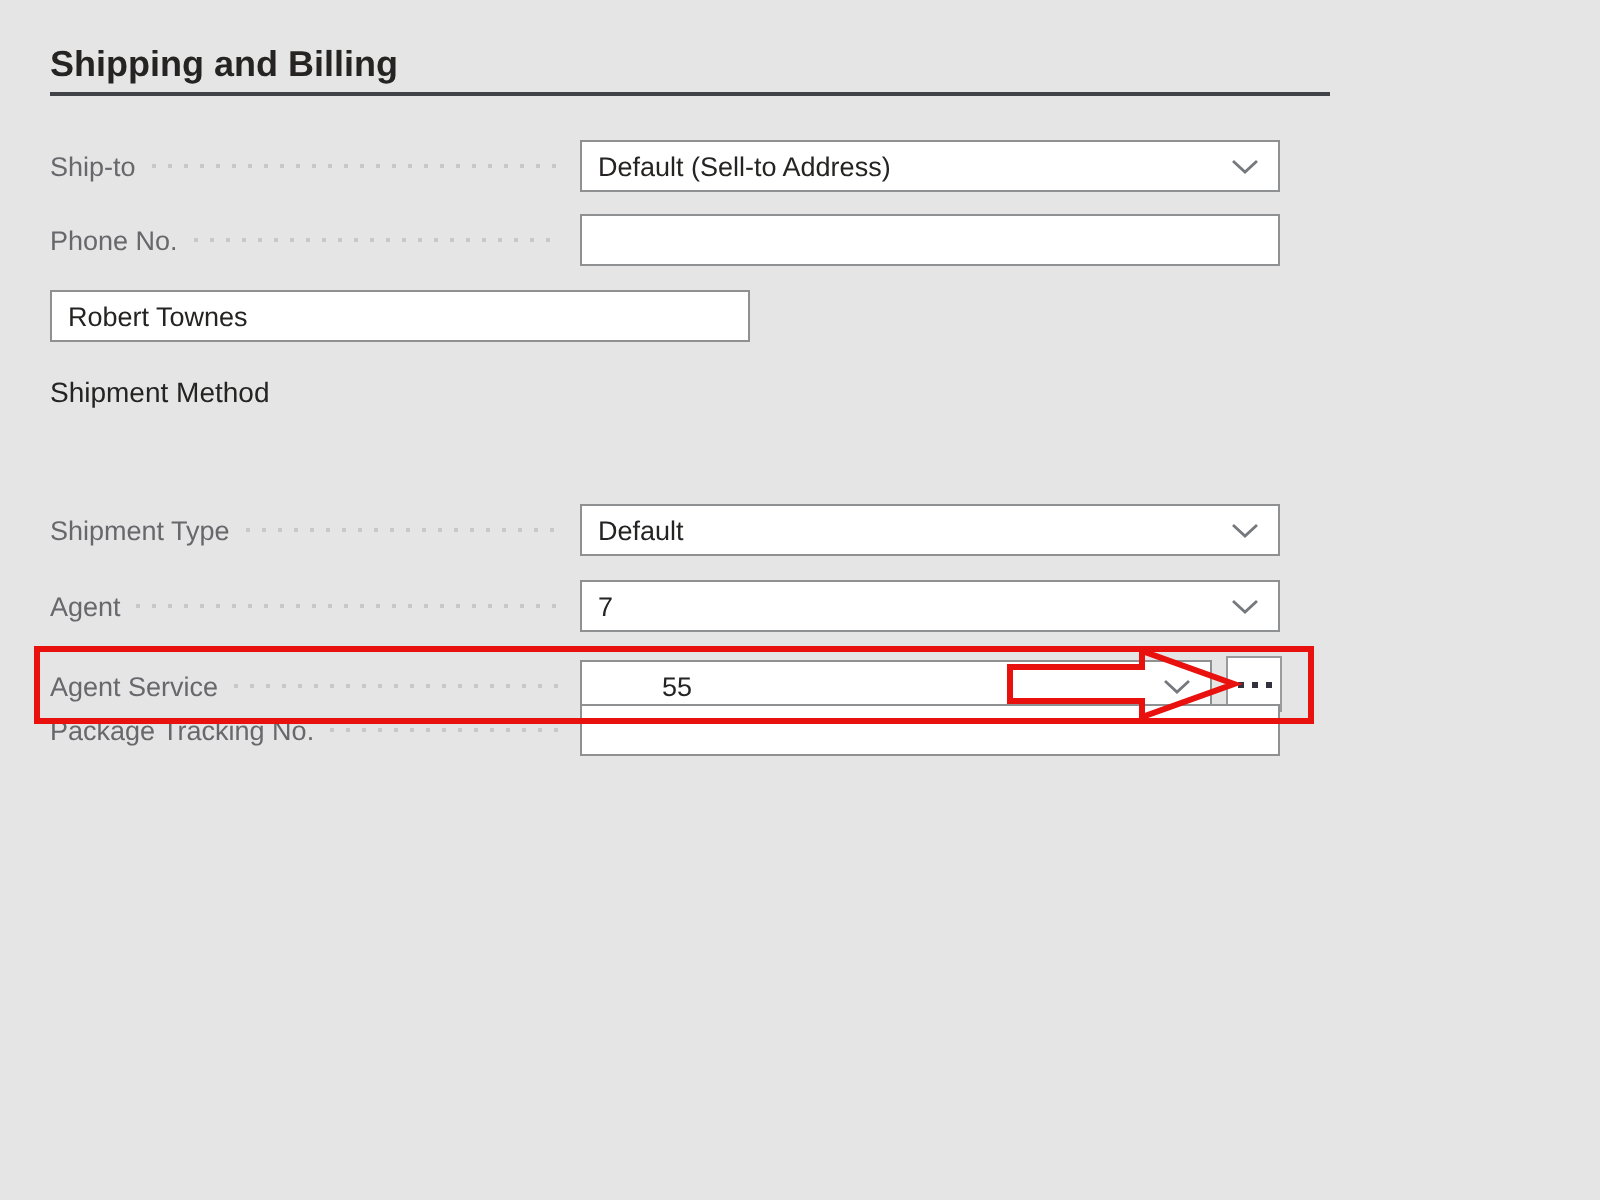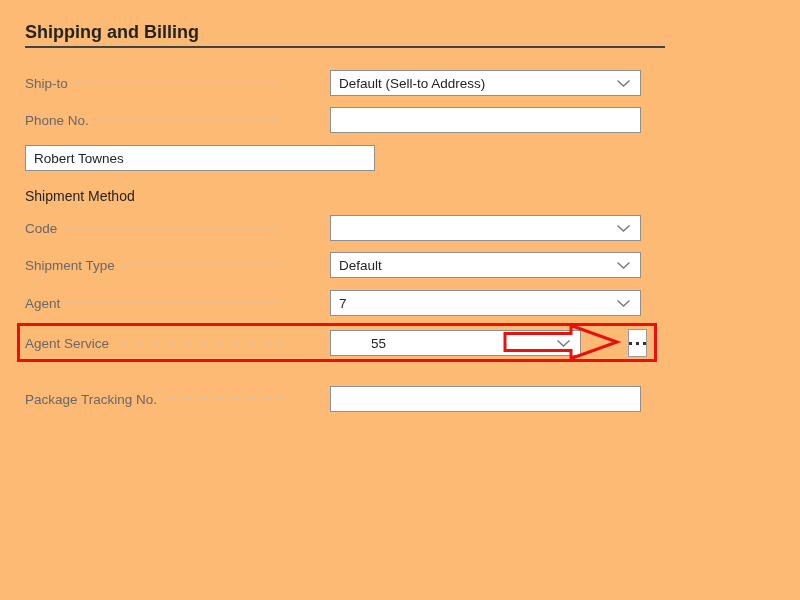--- a/index.html
+++ b/index.html
@@ -1,20 +1,20 @@
 <!DOCTYPE html>
 <html><head>
 <meta charset="utf-8">
 <style>
   html, body { margin: 0; padding: 0; background: #ffffff; }
   .page {
     position: relative;
     width: 800px;
     height: 600px;
-    background: #fdba74;
+    background: #e5e5e5;
     font-family: "Liberation Sans", sans-serif;
     overflow: hidden;
   }
   .section-title {
     position: absolute;
     left: 25px;
     top: 22px;
     margin: 0;
     font-size: 18px;
     font-weight: 600;
@@ -36,22 +36,21 @@
     font-size: 14px;
     font-weight: 400;
     color: #252423;
   }
   .row {
     position: absolute;
     left: 25px;
     width: 616px;
     height: 26px;
     display: flex;
-    align-items: center;
-    gap: 40px;
+    align-items: flex-end;
   }
   .label-wrap {
     width: 265px;
     min-width: 265px;
     height: 100%;
     display: flex;
     align-items: center;
   }
   .field-label {
     font-size: 13.5px;
@@ -163,32 +162,20 @@
   </div>
 
   <div class="row" style="top:145px;">
     <div class="box">
       <input class="control" type="text" value="Robert Townes" style="">
     </div>
   </div>
 
   <h3 class="group-header">Shipment Method</h3>
 
-  <div class="row" style="top:215px;">
-    <div class="label-wrap">
-      <span class="field-label">Code</span>
-      <div class="leader"></div>
-    </div>
-    <div class="box">
-      <input class="control" type="text" value="" style="">
-      <svg class="chevron" width="15" height="9" viewBox="0 0 15 9">
-        <polyline points="1.5,1.5 7.5,7 13.5,1.5" fill="none" stroke="#75797d" stroke-width="1.4"></polyline>
-      </svg>
-    </div>
-  </div>
 
   <div class="row" style="top:252px;">
     <div class="label-wrap">
       <span class="field-label">Shipment Type</span>
       <div class="leader"></div>
     </div>
     <div class="box">
       <input class="control" type="text" value="Default" style="">
       <svg class="chevron" width="15" height="9" viewBox="0 0 15 9">
         <polyline points="1.5,1.5 7.5,7 13.5,1.5" fill="none" stroke="#75797d" stroke-width="1.4"></polyline>
@@ -222,21 +209,21 @@
     </div>
     <button class="assist-btn">
       <span style="display:flex;gap:4px;">
         <i></i>
           <i></i>
           <i></i>
       </span>
     </button>
   </div>
 
-  <div class="row" style="top:386px;">
+  <div class="row" style="top:352px;">
     <div class="label-wrap">
       <span class="field-label">Package Tracking No.</span>
       <div class="leader"></div>
     </div>
     <div class="box">
       <input class="control" type="text" value="" style="">
     </div>
   </div>
 
   <div class="annotation-box"></div>

